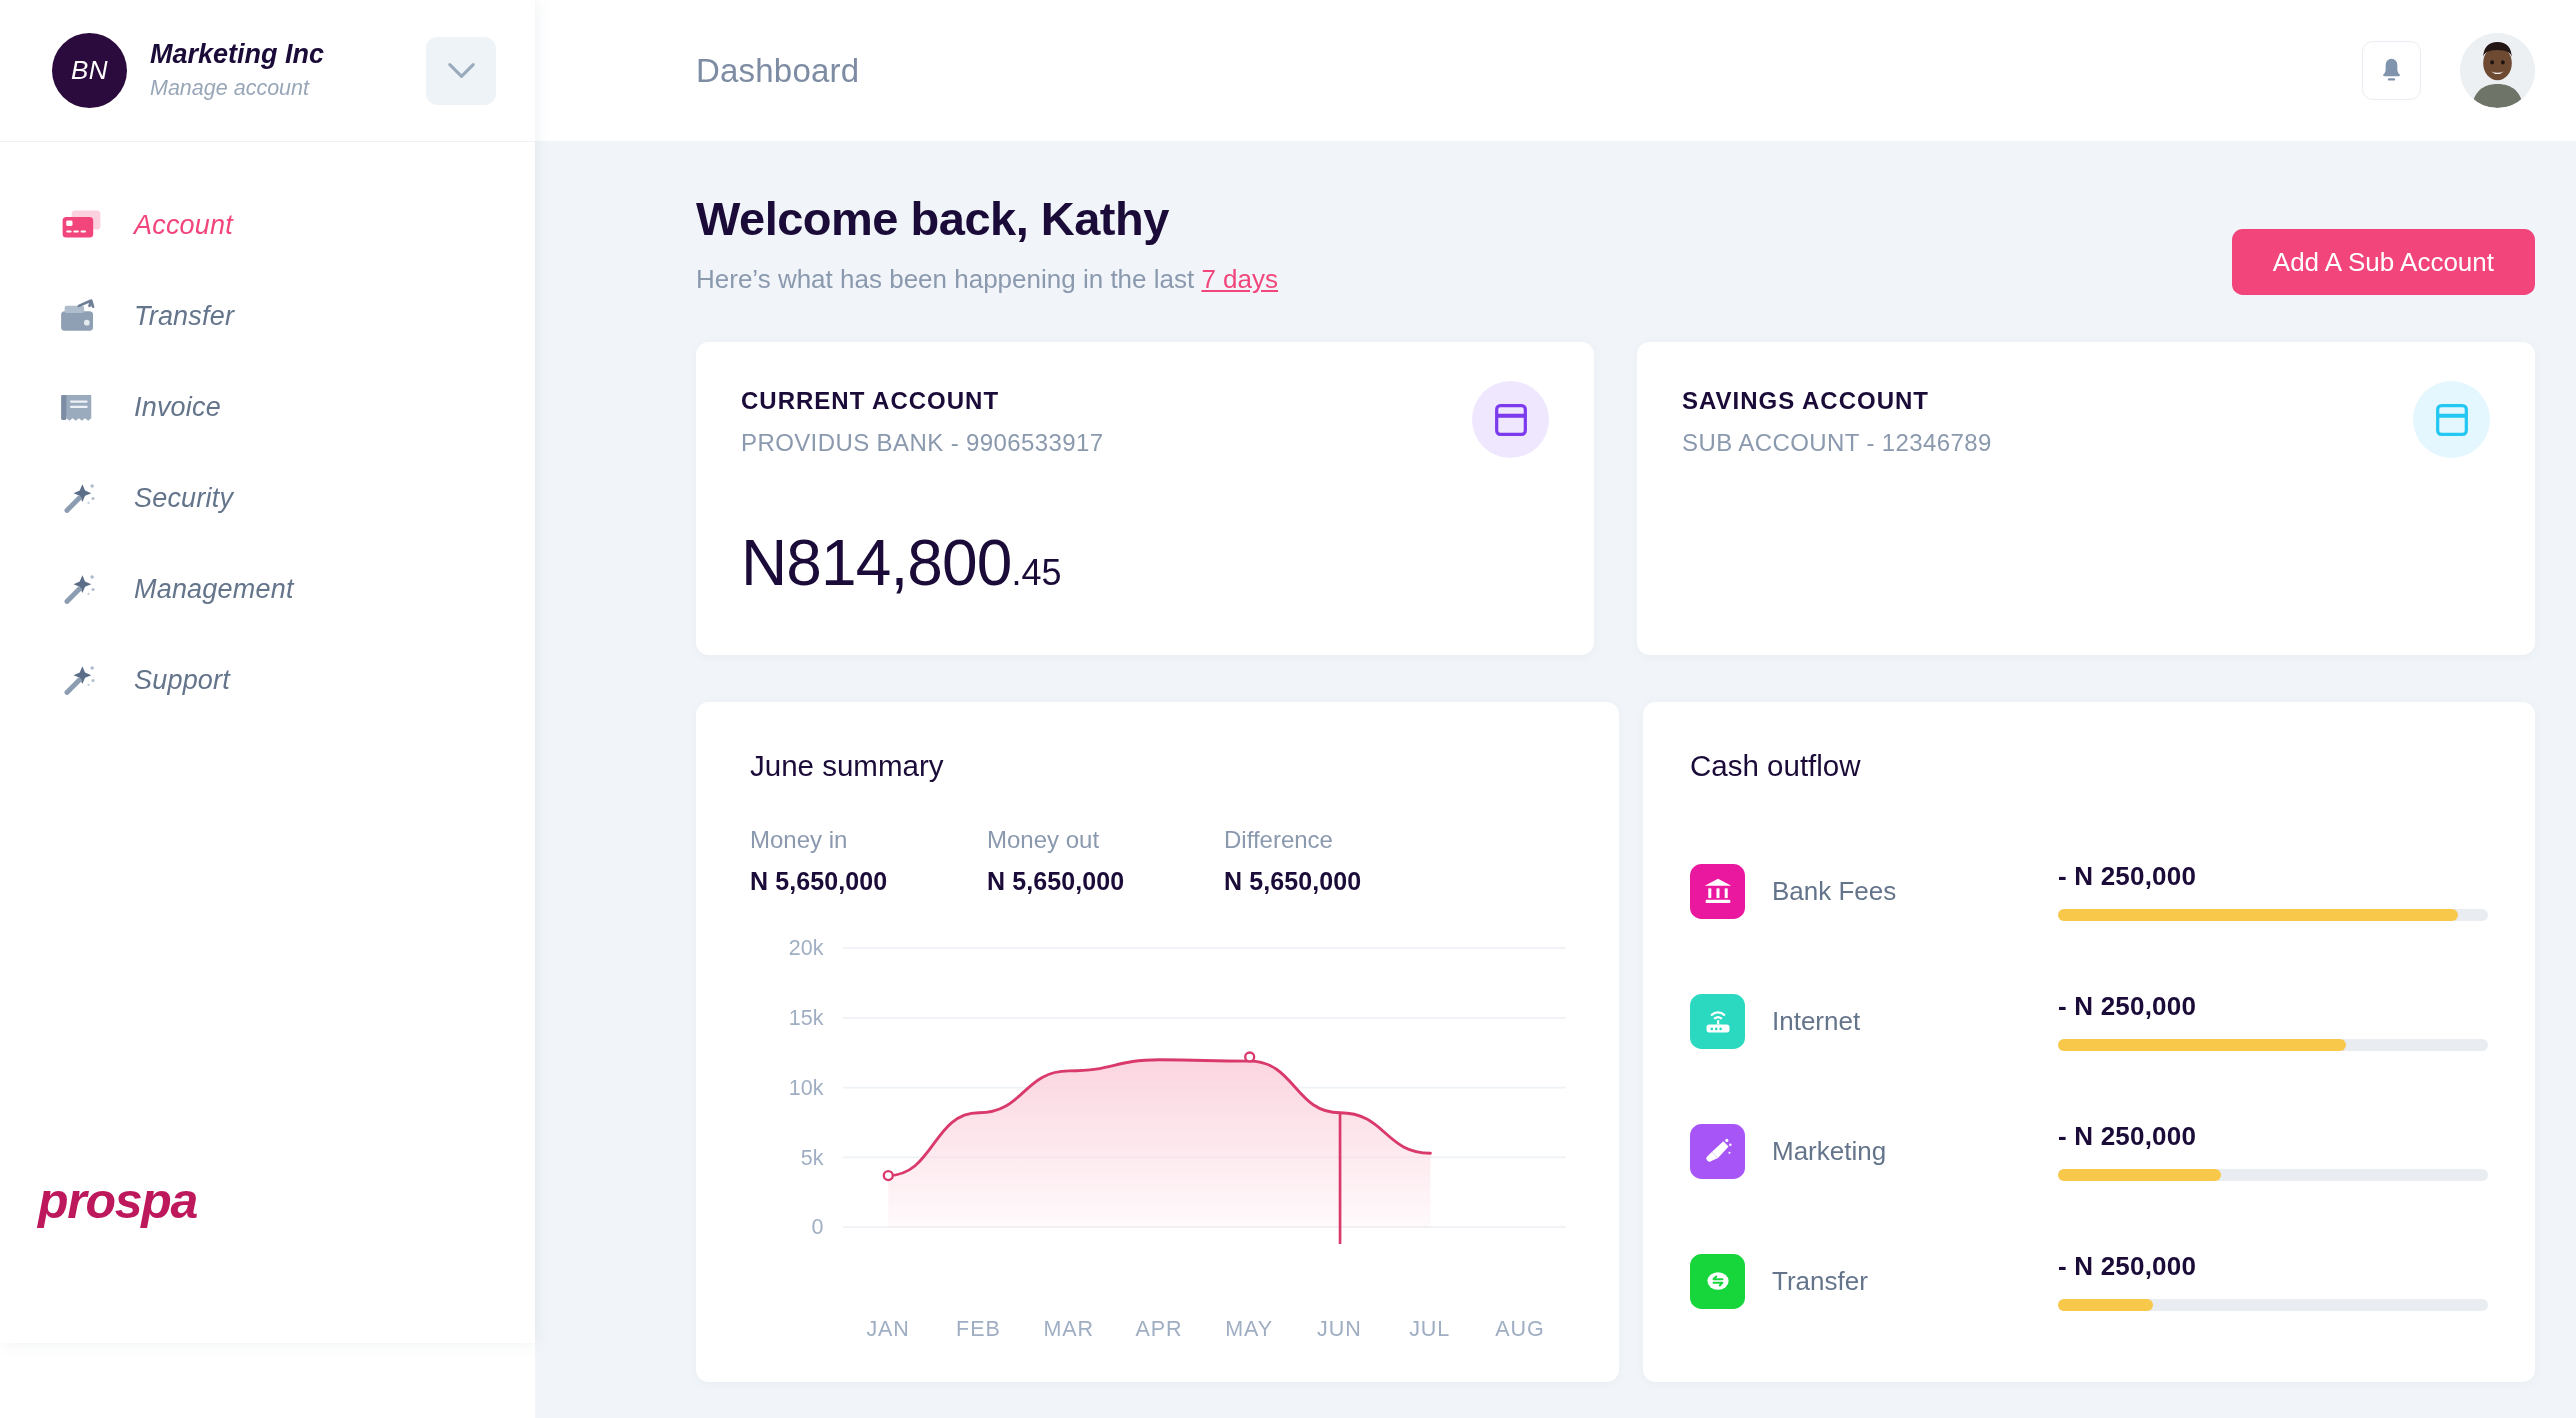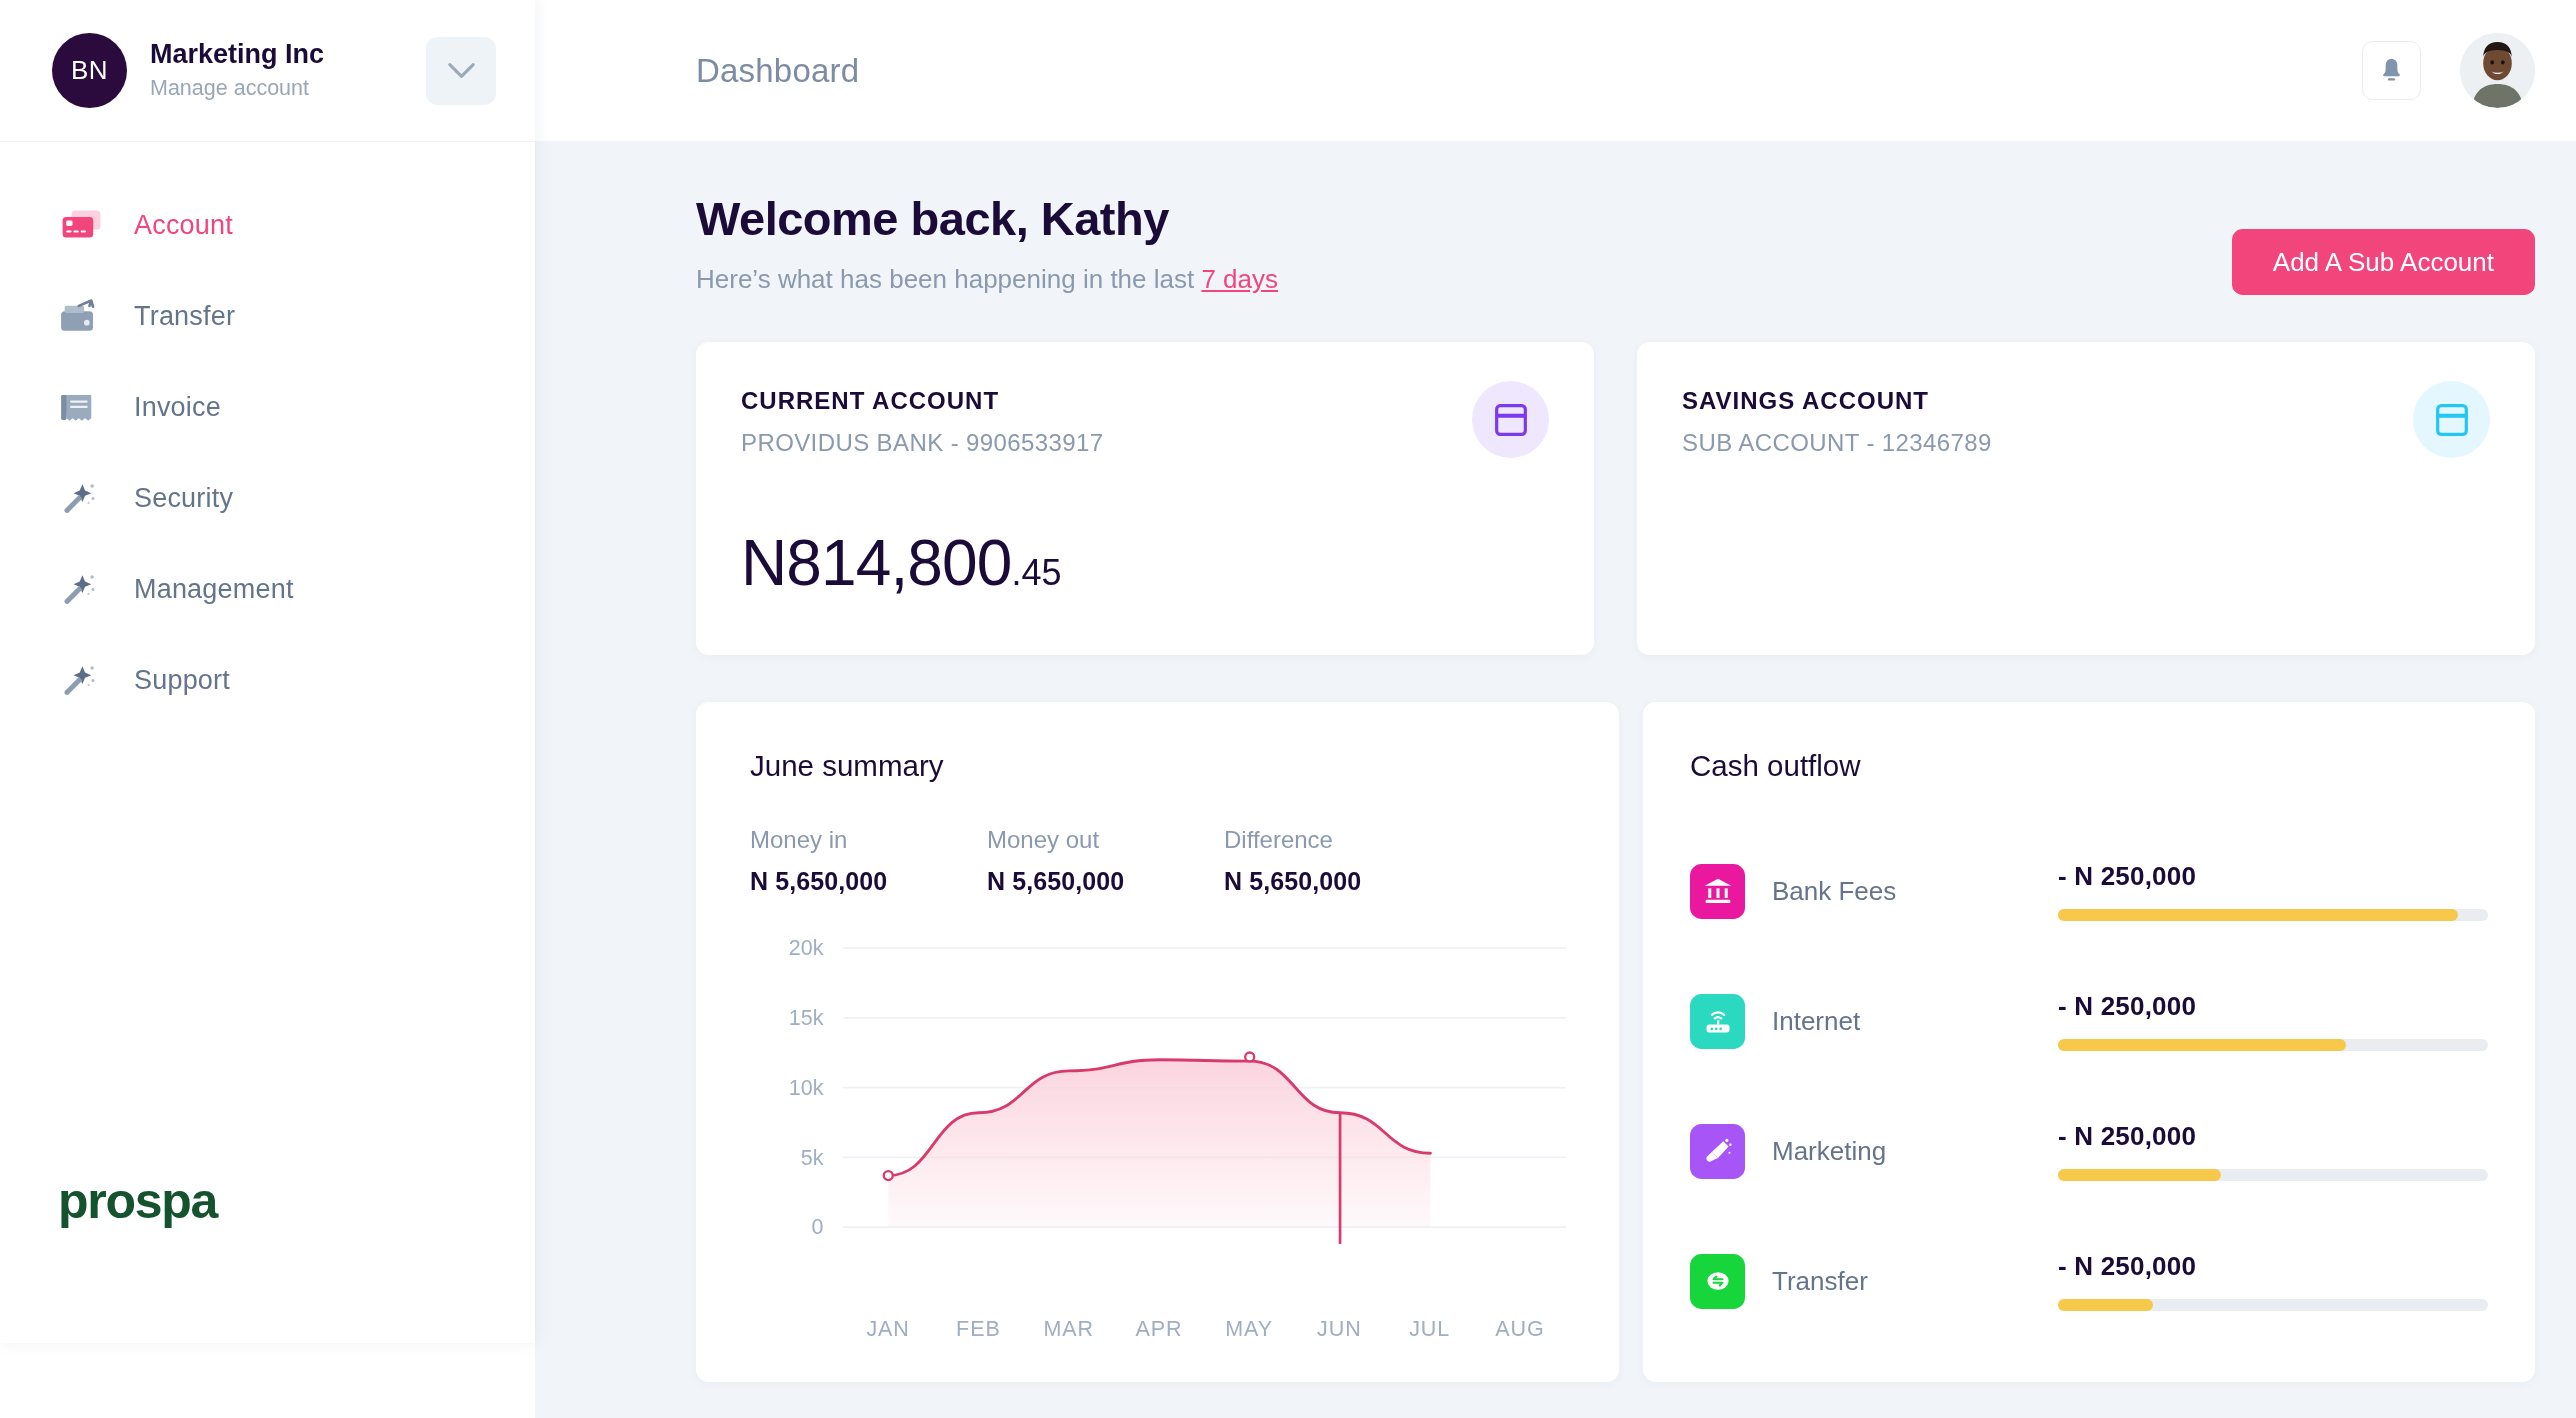--- a/index.html
+++ b/index.html
@@ -10,20 +10,21 @@
     overflow: hidden;
   }
   .app { display: flex; width: 2576px; height: 1419px; }
 
   
   .sidebar {
     width: 535px; height: 1343px; background: #ffffff;
     position: relative; flex: 0 0 535px;
     box-shadow: 1.8px 0 14.3px rgba(100,116,139,0.10);
     z-index: 5;
+    font-style: italic;
   }
   .org-row {
     display: flex; align-items: center; height: 141px;
     padding: 0 39px 0 52px; gap: 23px;
   }
   .org-avatar {
     width: 75px; height: 75px; border-radius: 50%;
     background: #2B0A3D; color: #ffffff;
     display: flex; align-items: center; justify-content: center;
     font-size: 26px; letter-spacing: 0.4px; flex: 0 0 75px;
@@ -40,22 +41,22 @@
   .nav { padding-top: 38px; }
   .nav-item {
     display: flex; align-items: center; height: 91px;
     padding-left: 59px; gap: 30px; cursor: pointer;
   }
   .nav-ico { width: 45px; height: 45px; flex: 0 0 45px; display: flex; align-items: center; justify-content: center; }
   .nav-label { font-size: 27px; color: #64748B; letter-spacing: 0.2px; }
   .nav-item.active .nav-label { color: #F2457B; }
 
   .brand-logo {
-    position: absolute; left: 58px; bottom: 113px;
-    font-size: 50px; font-weight: bold; color: #14532d;
+    position: absolute; left: 38px; bottom: 113px;
+    font-size: 50px; font-weight: bold; color: #be185d;
     letter-spacing: -1.3px;
   }
 
   
   .main { flex: 1 1 auto; height: 1419px; display: flex; flex-direction: column; min-width: 0; }
   .topbar {
     height: 141px; background: #ffffff; display: flex; align-items: center;
     padding: 0 41px 0 161px; flex: 0 0 141px;
   }
   .topbar-title { font-size: 33px; color: #7D8CA3; letter-spacing: 0.2px; flex: 1 1 auto; }

